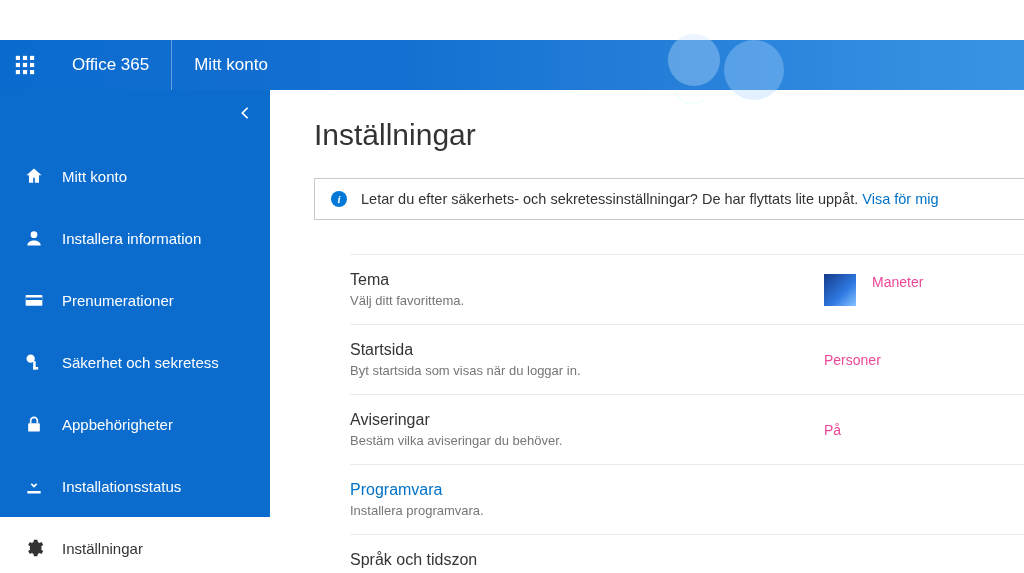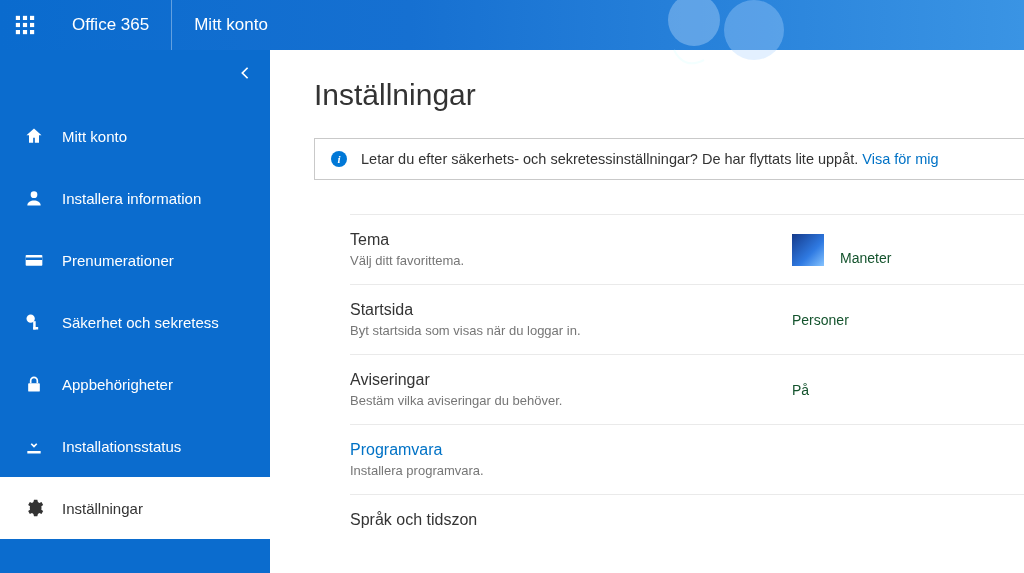--- a/index.html
+++ b/index.html
@@ -1,19 +1,19 @@
 <!DOCTYPE html>
 <html><head>
 <meta charset="utf-8">
 <style>
 * { margin:0; padding:0; box-sizing:border-box; font-family:"Segoe UI","Segoe UI Web",Arial,sans-serif; }
 html,body { width:1024px; height:573px; overflow:hidden; background:#fff; color:#333; }
 
 
-.topbar { height:50px; background:linear-gradient(90deg,#0a6bce 0%,#1670d1 40%,#3a94e4 100%); display:flex; align-items:center; color:#fff; position:relative; }
+.topbar { height:50px; background:linear-gradient(90deg,#0a6bce 0%,#1670d1 40%,#3a94e4 100%); display:flex; align-items:center; color:#fff; position:relative;margin-top:40px; }
 .bg-img { position:absolute; right:180px; top:-10px; width:220px; height:80px; opacity:.35; pointer-events:none; }
 .app-launcher { width:50px; height:50px; display:flex; align-items:center; justify-content:center; cursor:pointer; }
 .app-launcher svg { width:20px; height:20px; }
 .brand-block { padding:0 22px; font-size:17px; font-weight:400; border-right:1px solid rgba(255,255,255,.35); height:50px; display:flex; align-items:center; }
 .page-crumb { padding:0 22px; font-size:17px; font-weight:300; }
 
 
 .main { display:flex; height:calc(573px - 50px); }
 .sidebar { width:270px; background:#0b6cce; color:#fff; position:relative; }
 .collapse-btn { position:absolute; top:16px; right:18px; cursor:pointer; }
@@ -31,21 +31,21 @@
 .info-banner { border:1px solid #c9c9c9; border-right:none; padding:12px 16px; font-size:14.5px; display:flex; align-items:center; margin-bottom:34px; }
 .info-banner .info-icon { width:16px; height:16px; border-radius:50%; background:#0078d7; color:#fff; font-style:italic; font-family:Georgia,serif; font-weight:bold; font-size:11px; display:flex; align-items:center; justify-content:center; margin-right:14px; flex:none; }
 .info-banner .link { color:#0072c6; cursor:pointer; margin-left:4px;text-align:right; }
 
 .settings-list { border-top:1px solid #eaeaea;margin-left:36px; }
 .row { display:flex; align-items:center; padding:16px 0; border-bottom:1px solid #eaeaea; cursor:pointer; }
 .row .left { flex:1; }
 .row .title { font-size:16px; color:#343434; margin-bottom:4px; }
 .row .title.linklike { color:#0072c6; }
 .row .sub { font-size:13px; color:#767676; }
-.row .value { width:232px; font-size:14px; color:#14532d; display:flex; align-items:flex-end; gap:16px; }
+.row .value { width:200px; font-size:14px; color:#ec4899; display:flex; align-items:flex-start; gap:16px; }
 .theme-thumb { width:32px; height:32px; background:linear-gradient(135deg,#153a8a 0%,#2f7ae2 60%,#86c4ff 100%); flex:none; }
 </style>
 </head>
 <body>
 
 <div class="topbar">
   <svg class="bg-img" viewBox="0 0 200 80">
       <circle cx="60" cy="30" r="26" fill="#c9e4ff"></circle>
       <circle cx="120" cy="40" r="30" fill="#b0d6ff"></circle>
       <path d="M40 60 q10 20 30 10" stroke="#dff" stroke-width="2" fill="none"></path>

